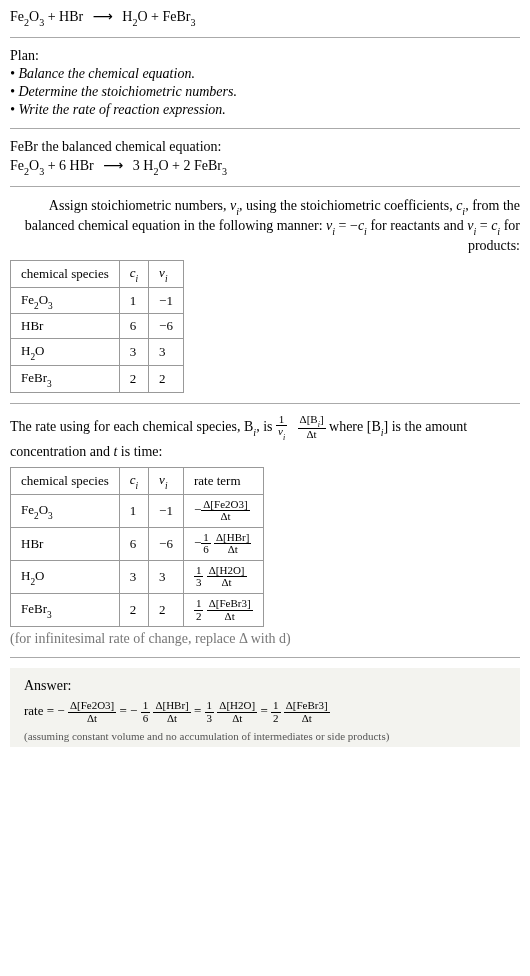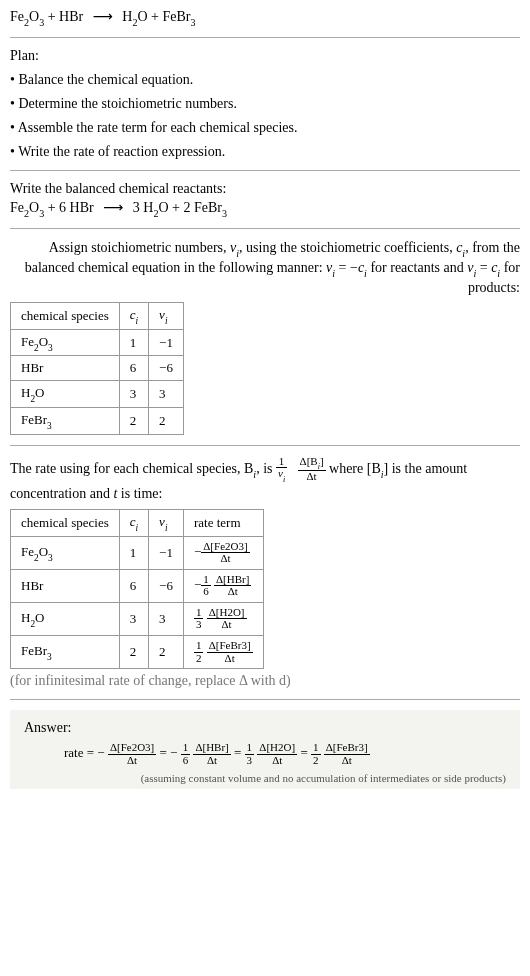--- a/index.html
+++ b/index.html
@@ -7,21 +7,21 @@
     font-family: Georgia, 'Times New Roman', serif;
     font-size: 14px;
     color: #000;
     background: #fff;
     width: 530px;
     padding: 8px 10px;
   }
   .section { margin-bottom: 8px; }
   hr { border: none; border-top: 1px solid #aaa; margin: 10px 0; }
   .prompt-line { margin-bottom: 2px; }
-  .plan-line { margin: 8px 0; }
+  .plan-line { margin: 2px 0; font-style: italic; }
   .sub { font-size: 0.72em; vertical-align: sub; position: relative; top: 0.15em; }
   .arrow { display: inline-block; margin: 0 6px; }
   table.data {
     border-collapse: collapse;
     margin: 4px 0;
   }
   table.data th, table.data td {
     border: 1px solid #999;
     padding: 4px 10px;
     text-align: left;
@@ -39,47 +39,46 @@
   }
   .frac .num { display:block; border-bottom: 1px solid #000; padding: 0 2px; }
   .frac .den { display:block; padding: 0 2px; }
   .small-note { color: #777; font-size: 14px; margin-top: 2px; }
   .answer-box {
     background: #f3f3ef;
     padding: 10px 14px 5px 14px;
     margin-top: 6px;
   }
   .answer-label { margin-bottom: 6px; }
-  .answer-rate { margin-left: 40px; font-size: 13px; }
-  .answer-note { text-align: right; color: #555; font-size: 11px; margin-top: 6px; }
+  .answer-rate { font-size: 13px; }
+  .answer-note { text-align: left; color: #555; font-size: 11px; margin-top: 6px; }
   .inline-math { font-style: italic; }
 </style>
 </head>
 <body>
 
 <div class="section">
   <div class="prompt-line">
     <span><span>Fe</span><span class="sub">2</span><span>O</span><span class="sub">3</span></span><span> + HBr </span><span class="arrow">⟶</span><span> H</span><span class="sub">2</span><span>O + FeBr</span><span class="sub">3</span>
   </div>
 </div>
 
 <hr>
 
 <div class="section">
   <div>Plan:</div>
   <div class="plan-line">• Balance the chemical equation.</div>
   <div class="plan-line">• Determine the stoichiometric numbers.</div>
-  <div class="plan-line">• Assemble the rate term for each chemical species.</div>
   <div class="plan-line">• Write the rate of reaction expression.</div>
 </div>
 
 <hr>
 
 <div class="section">
-  <div>Write the balanced chemical reactants:</div>
+  <div>FeBr the balanced chemical equation:</div>
   <div style="margin-top:2px;">
     <span>Fe</span><span class="sub">2</span><span>O</span><span class="sub">3</span><span> + 6 HBr </span><span class="arrow">⟶</span><span> 3 H</span><span class="sub">2</span><span>O + 2 FeBr</span><span class="sub">3</span>
   </div>
 </div>
 
 <hr>
 
 <div class="section">
   <div style="line-height:1.35;text-align:right;">
     <span>Assign stoichiometric numbers, </span><span class="inline-math">ν</span><span class="sub inline-math">i</span><span>, using the stoichiometric coefficients, </span><span class="inline-math">c</span><span class="sub inline-math">i</span><span>, from the balanced chemical equation in the following manner: </span><span class="inline-math">ν</span><span class="sub inline-math">i</span><span> = −</span><span class="inline-math">c</span><span class="sub inline-math">i</span><span> for reactants and </span><span class="inline-math">ν</span><span class="sub inline-math">i</span><span> = </span><span class="inline-math">c</span><span class="sub inline-math">i</span><span> for products:</span>

